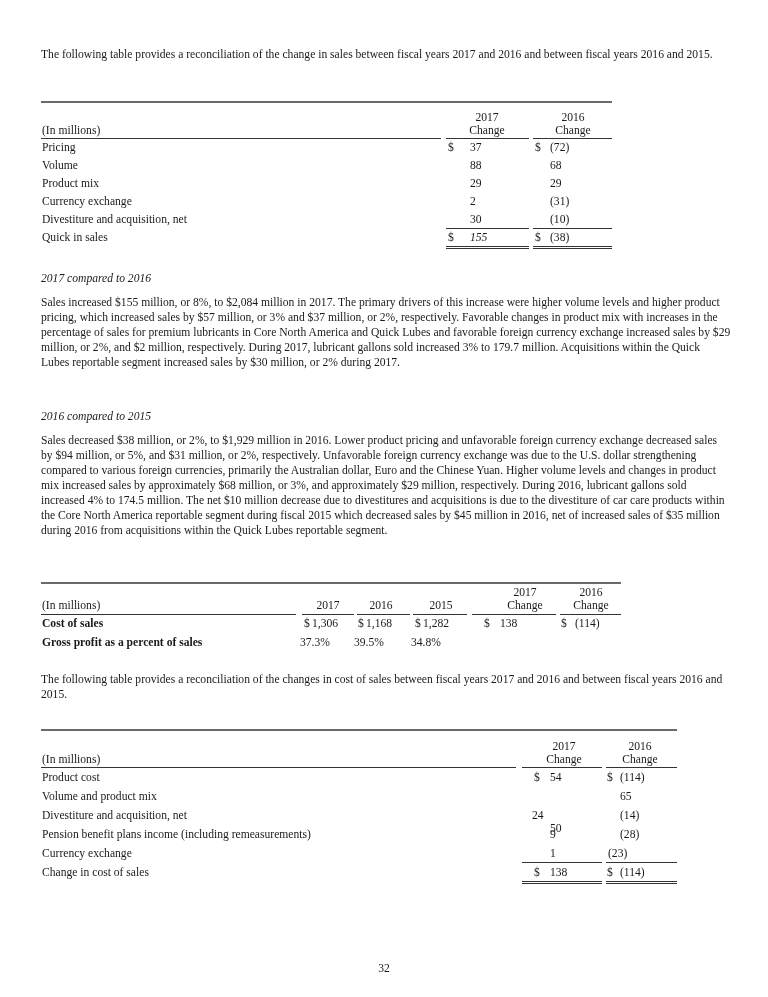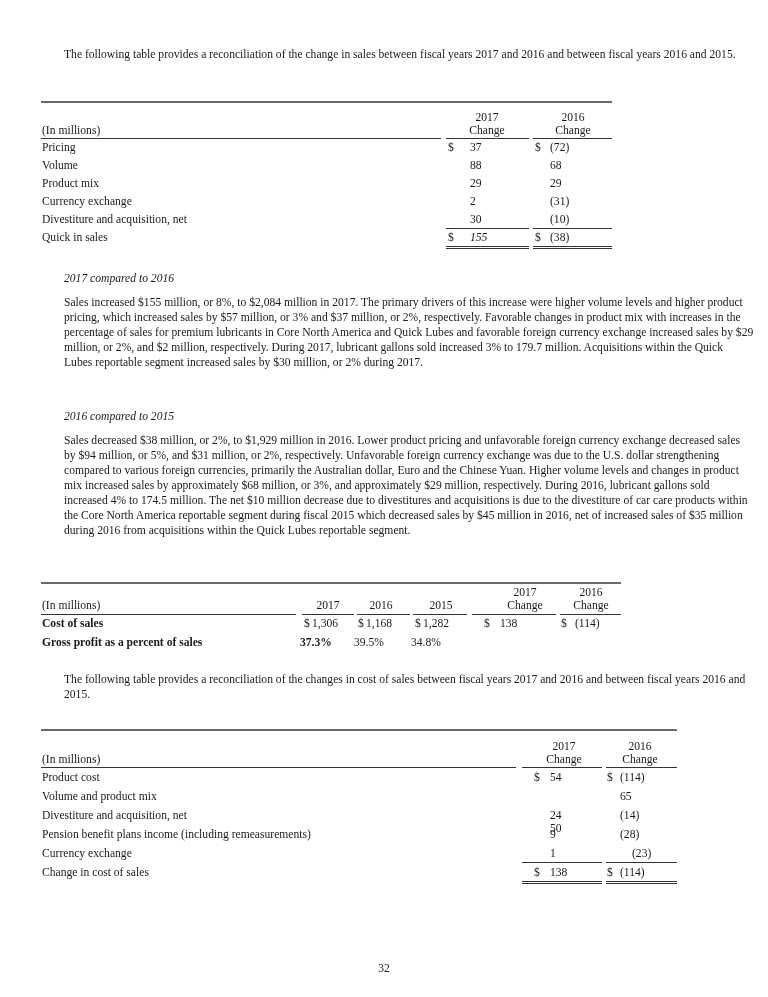--- a/index.html
+++ b/index.html
@@ -6,21 +6,21 @@
   html, body { width: 768px; height: 997px; background: #ffffff; }
   body {
     position: relative;
     font-family: "Liberation Serif", "DejaVu Serif", serif;
     color: #1a1a1a;
     font-size: 11.6px;
     line-height: 15px;
     overflow: hidden;
   }
   .abs { position: absolute; }
-  .para { left: 41px; width: 690px; margin-left: 23px; }
+  .para { left: 41px; width: 690px; }
   .ital { font-style: italic; }
   .rule { position: absolute; background: #555; }
   .thick { height: 2px; background: #6a6a6a; }
   .thin { height: 1px; background: #333; }
   .cell { position: absolute; white-space: nowrap; }
   .r { }
   .c { text-align: center; }
   .b { font-weight: bold; }
   .dbl { position: absolute; height: 3px; border-top: 1px solid #333; border-bottom: 1px solid #333; }
 </style>
@@ -108,21 +108,21 @@
   <div class="cell" style="left:358px; top:616px;">$</div>
   <div class="cell r" style="left:366px; top:616px; width:34px;">1,168</div>
   <div class="cell" style="left:415px; top:616px;">$</div>
   <div class="cell r" style="left:423px; top:616px; width:34px;">1,282</div>
   <div class="cell" style="left:484px; top:616px;">$</div>
   <div class="cell r" style="left:500px; top:616px; width:53px;">138</div>
   <div class="cell" style="left:561px; top:616px;">$</div>
   <div class="cell r" style="left:575px; top:616px; width:46px;">(114)</div>
 
   <div class="cell b" style="left:42px; top:635px;">Gross profit as a percent of sales</div>
-  <div class="cell r" style="left:300px; top:635px; width:47px;font-weight:bold;">37.3%</div>
+  <div class="cell r" style="left:300px; top:635px; width:47px;">37.3%</div>
   <div class="cell r" style="left:354px; top:635px; width:47px;">39.5%</div>
   <div class="cell r" style="left:411px; top:635px; width:47px;">34.8%</div>
 </div>
 
 <div class="abs para" style="top:672px;">The following table provides a reconciliation of the changes in cost of sales between fiscal years 2017 and 2016 and between fiscal years 2016 and 2015.</div>
 
 <div>
   <div class="rule thick" style="left:41px; top:729px; width:636px;"></div>
 
   <div class="cell c" style="left:535px; top:739px; width:58px;">2017</div>
@@ -139,30 +139,30 @@
   <div class="cell" style="left:534px; top:770px;">$</div>
   <div class="cell r" style="left:550px; top:770px; width:47px;">54</div>
   <div class="cell" style="left:607px; top:770px;">$</div>
   <div class="cell r" style="left:620px; top:770px; width:57px;">(114)</div>
 
   <div class="cell" style="left:42px; top:789px;">Volume and product mix</div>
   <div class="cell r" style="left:550px; top:789px; width:47px;margin-top:32px;">50</div>
   <div class="cell r" style="left:620px; top:789px; width:53px;">65</div>
 
   <div class="cell" style="left:42px; top:808px;">Divestiture and acquisition, net</div>
-  <div class="cell r" style="left:550px; top:808px; width:47px;">24</div>
+  <div class="cell r" style="left:532px; top:808px; width:47px;">24</div>
   <div class="cell r" style="left:620px; top:808px; width:57px;">(14)</div>
 
   <div class="cell" style="left:42px; top:827px;">Pension benefit plans income (including remeasurements)</div>
   <div class="cell r" style="left:550px; top:827px; width:47px;">9</div>
   <div class="cell r" style="left:620px; top:827px; width:57px;">(28)</div>
 
   <div class="cell" style="left:42px; top:846px;">Currency exchange</div>
   <div class="cell r" style="left:550px; top:846px; width:47px;">1</div>
-  <div class="cell r" style="left:632px; top:846px; width:57px;">(23)</div>
+  <div class="cell r" style="left:608px; top:846px; width:57px;">(23)</div>
 
   <div class="rule thin" style="left:522px; top:862px; width:80px;"></div>
   <div class="rule thin" style="left:606px; top:862px; width:71px;"></div>
 
   <div class="cell" style="left:42px; top:865px;">Change in cost of sales</div>
   <div class="cell" style="left:534px; top:865px;">$</div>
   <div class="cell r" style="left:550px; top:865px; width:47px;">138</div>
   <div class="cell" style="left:607px; top:865px;">$</div>
   <div class="cell r" style="left:620px; top:865px; width:57px;">(114)</div>
 

